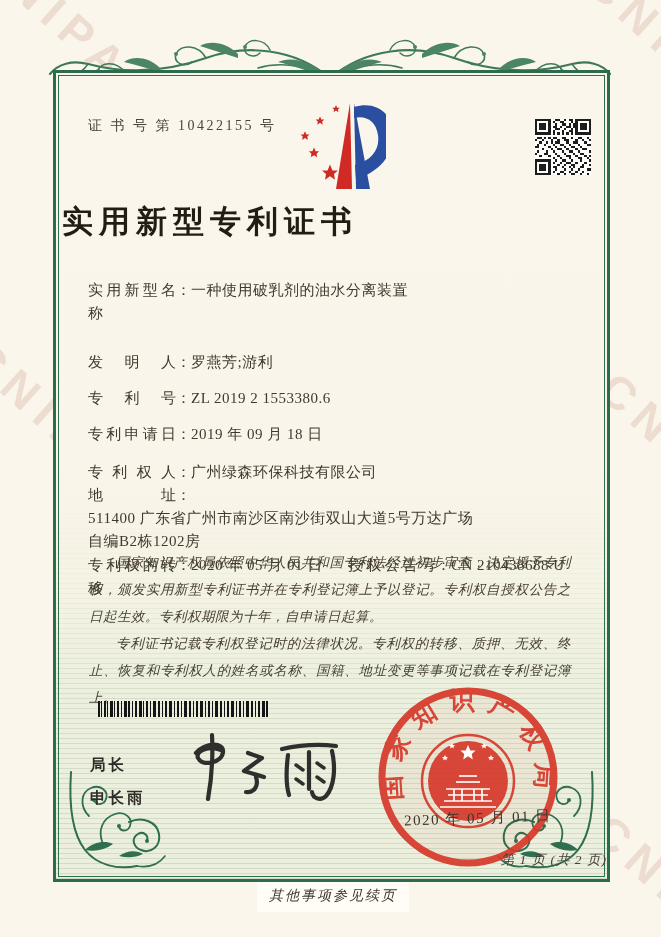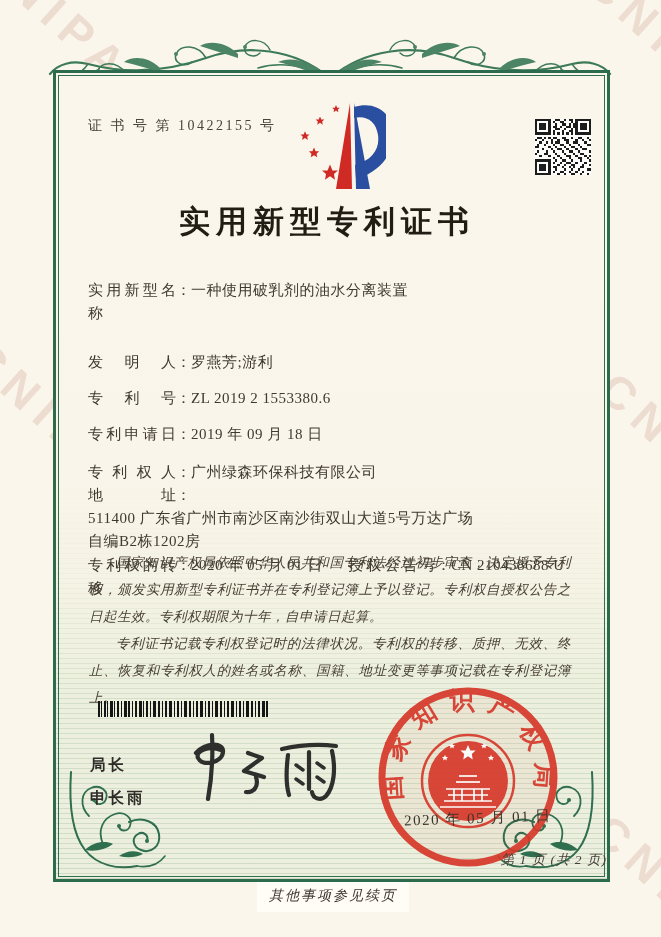--- a/index.html
+++ b/index.html
@@ -21,21 +21,21 @@
            repeating-linear-gradient(180deg,rgba(122,158,122,.25) 0 1px,rgba(122,158,122,0) 1px 5px),
            #ecefdd;}
   .frame::before{content:"";position:absolute;inset:2px;border:1px solid #2e7050;pointer-events:none;}
   .fl{position:absolute;bottom:3px;}
   .fl-left{left:3px;}
   .fl-right{right:3px;transform:scaleX(-1);}
   
   .cert-no{position:absolute;left:32px;top:44px;font-size:14px;letter-spacing:2.5px;color:#4a443b;}
   .logo{position:absolute;left:222px;top:18px;}
   .qr{position:absolute;left:479px;top:46px;}
-  .title{position:absolute;left:0;right:15px;top:128px;text-align:center;font-size:31px;font-weight:bold;
+  .title{position:absolute;left:0;right:15px;top:128px;text-align:left;font-size:31px;font-weight:bold;
          letter-spacing:6px;text-indent:6px;color:#211c14;}
   
   .fields{position:absolute;left:32px;right:26px;top:206px;font-size:15px;color:#3f392e;}
   .row{line-height:23px;}
   .r1{margin-bottom:26px}.r2{margin-bottom:13px}.r3{margin-bottom:13px}
   .r4{margin-bottom:15px}.r5{}.r6{margin-bottom:1px}
   .r7{position:relative;}
   .flabel{display:inline-block;width:88px;text-align:justify;text-align-last:justify;vertical-align:top;}
   .colon{vertical-align:top;}
   .fvalue{letter-spacing:.5px;}

